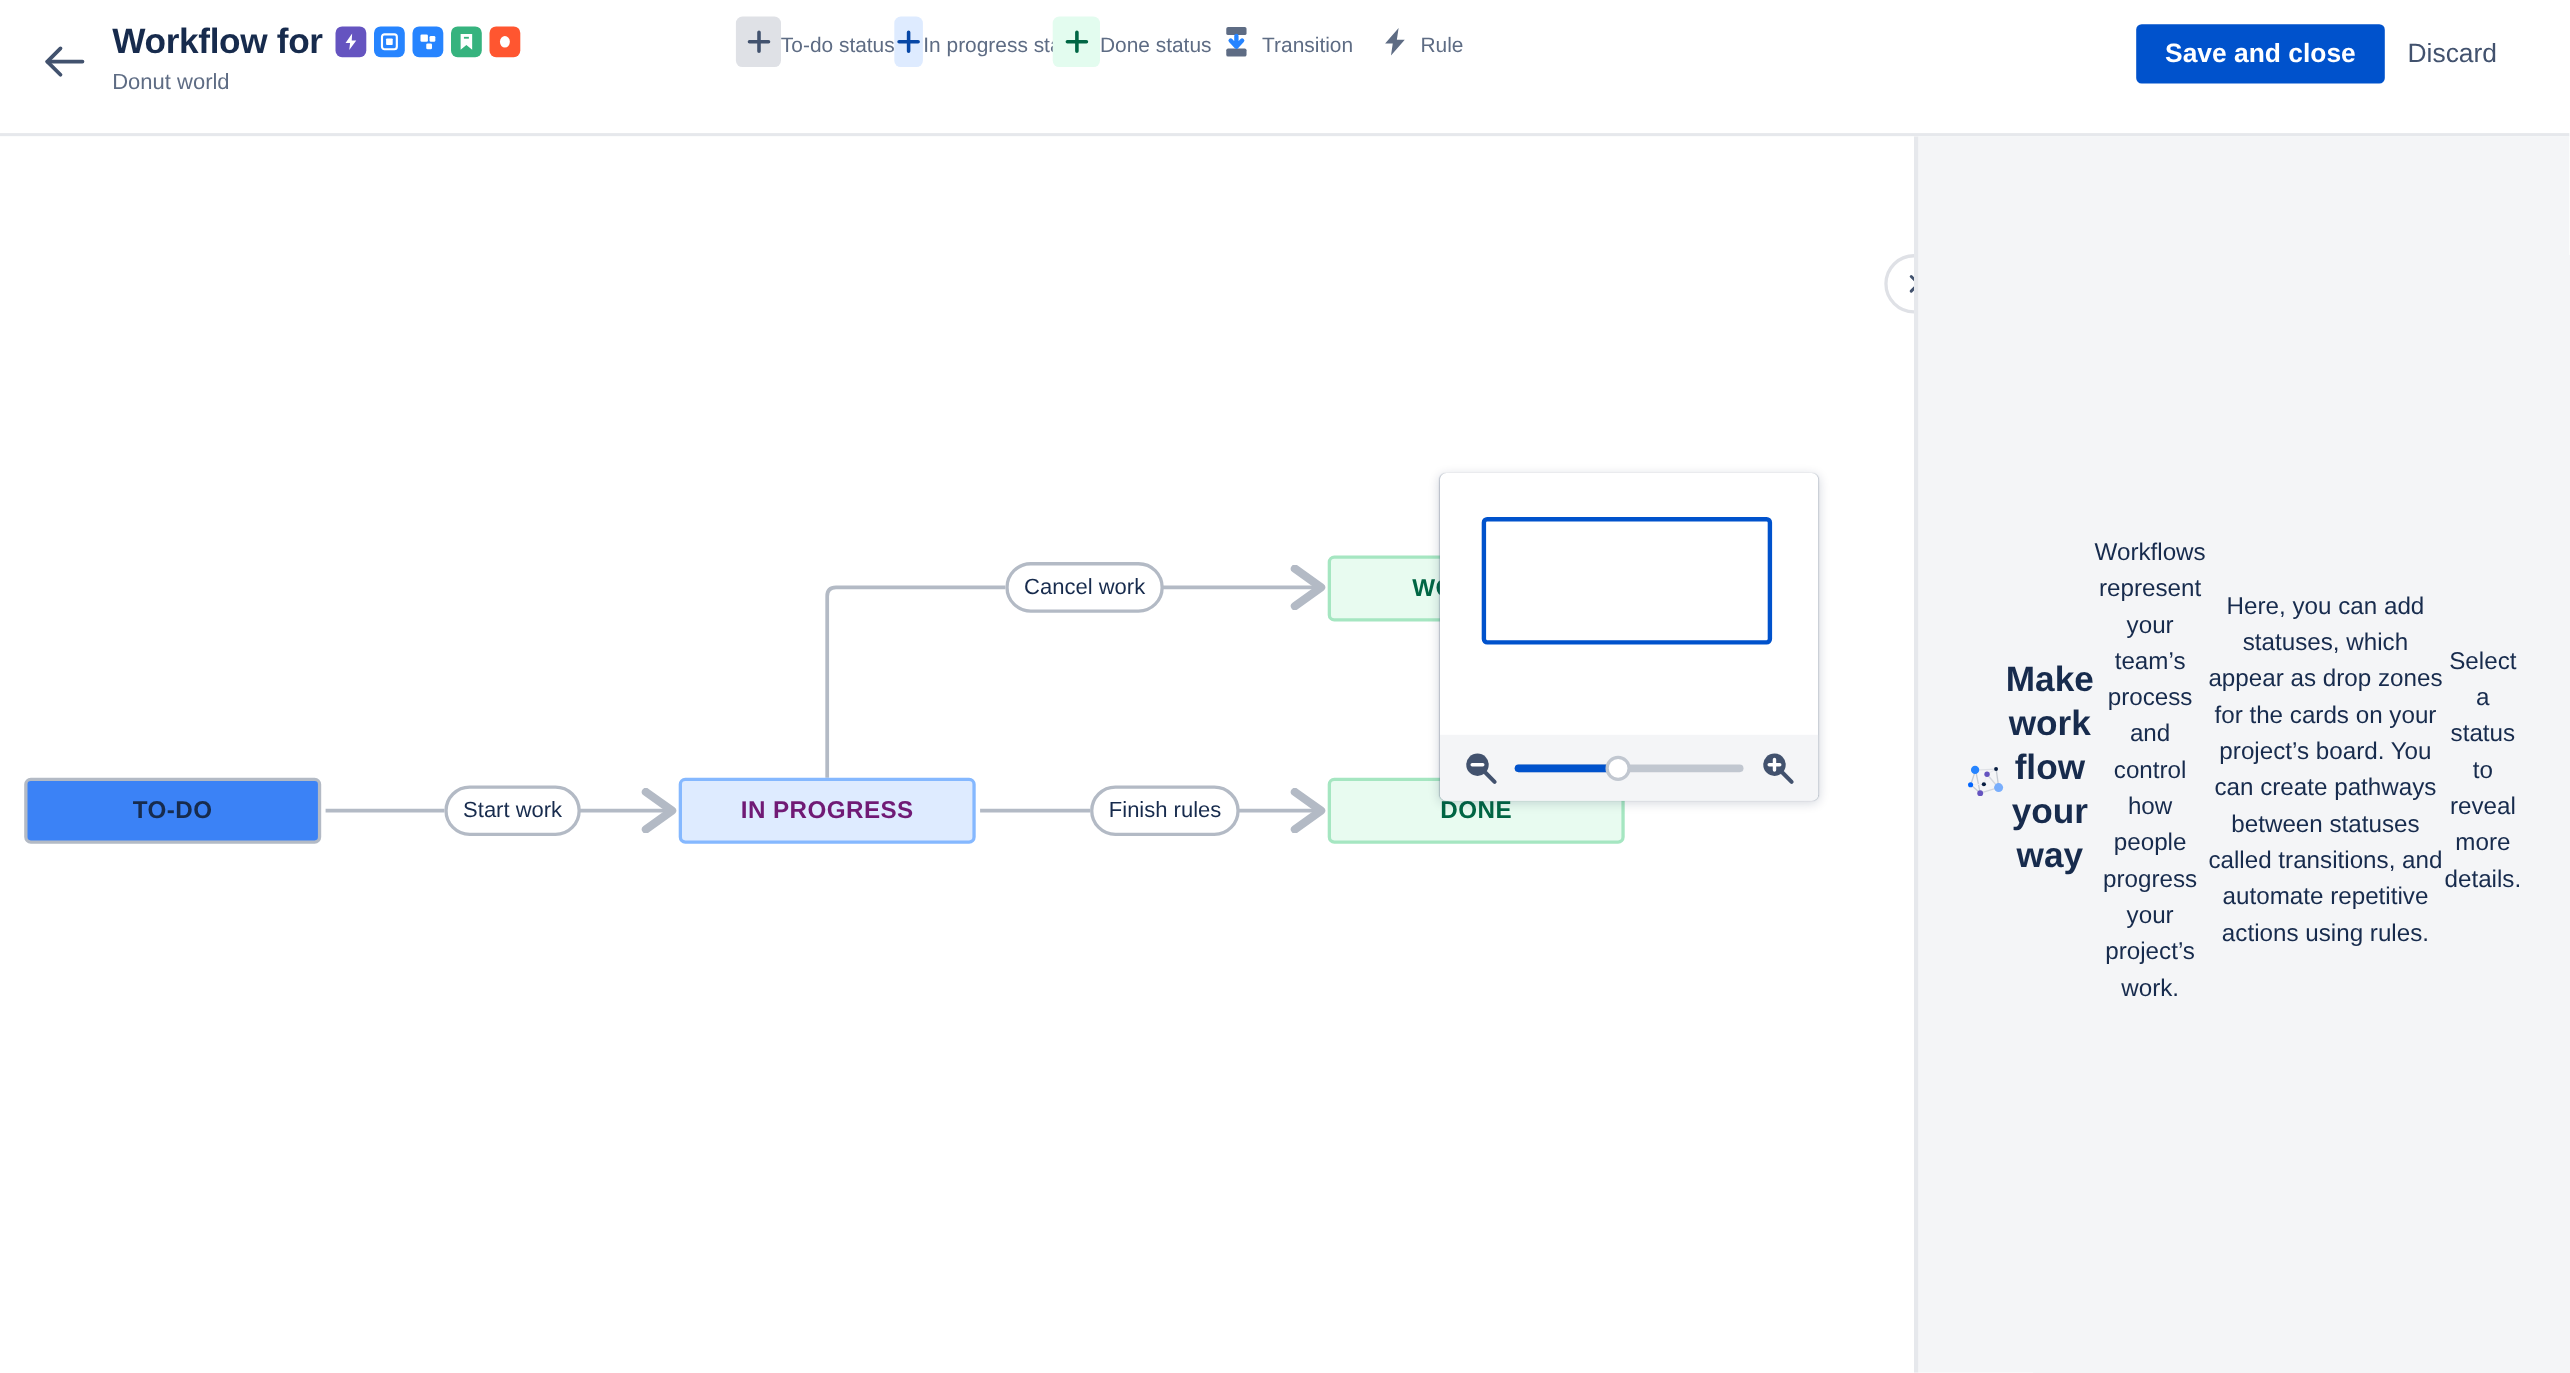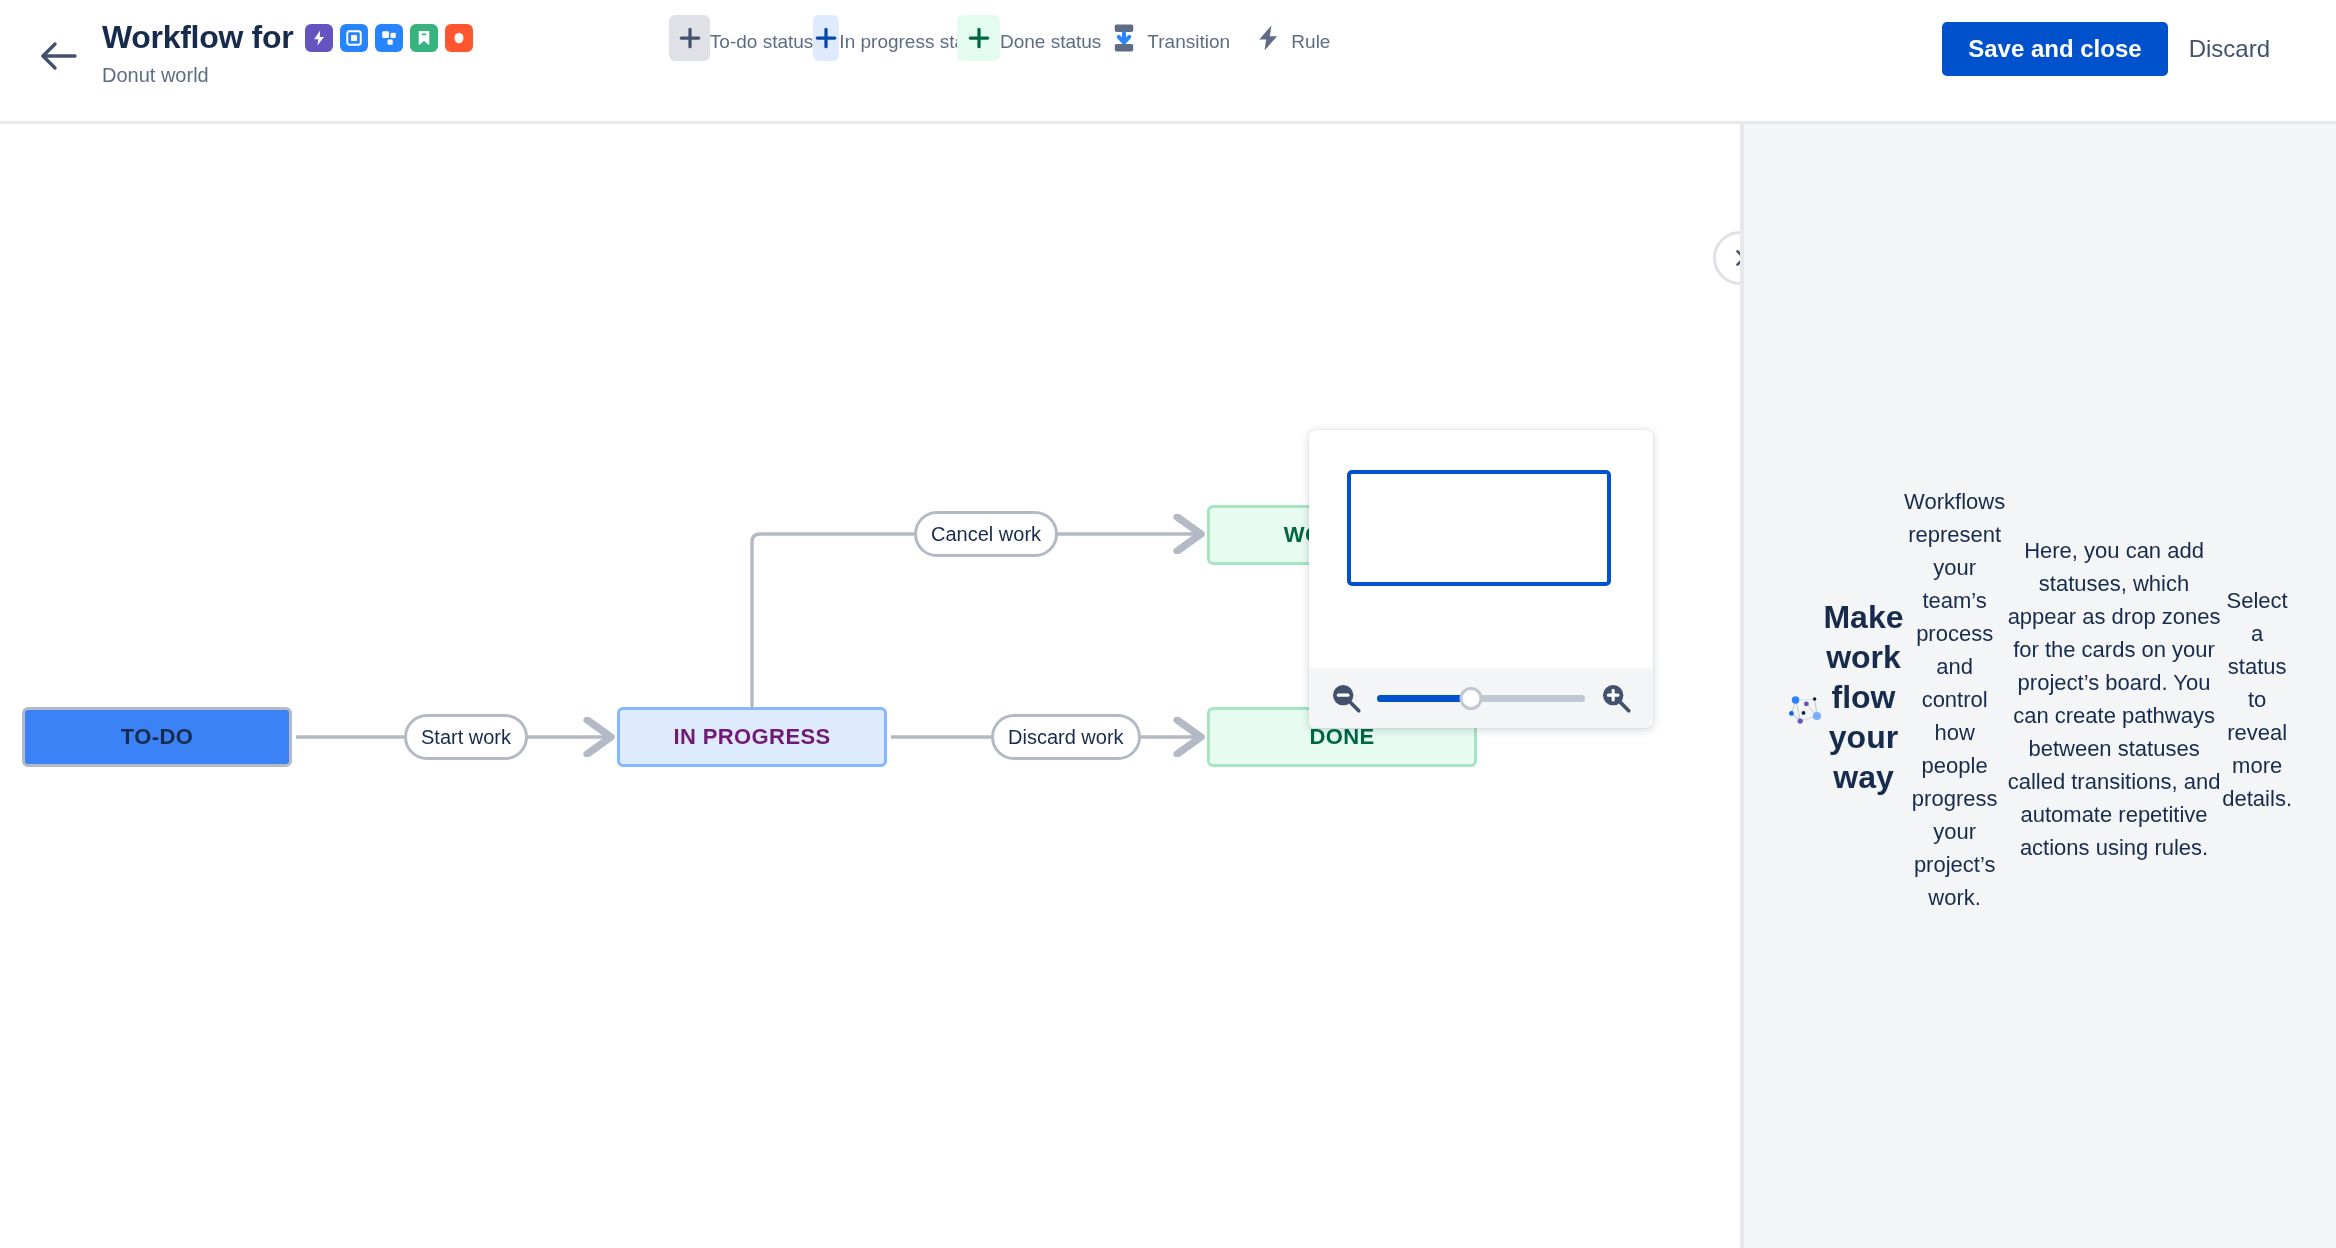--- a/index.html
+++ b/index.html
@@ -312,21 +312,21 @@
 
       <div class="translabel" style="left:404px; top:590px;">
         <span>Start work</span>
       </div>
 
       <div class="translabel" style="left:914px; top:387px;">
         <span>Cancel work</span>
       </div>
 
       <div class="translabel" style="left:991px; top:590px;">
-        <span>Discard work</span>
+        <span>Finish rules</span>
       </div>
 
       <div class="collapse-btn" style="right:-27px; top:107px;">
         <svg width="20" height="20" viewBox="0 0 24 24">
           <path d="M9 4 L17 12 L9 20" fill="none" stroke="#42526E" stroke-width="3.2" stroke-linecap="round" stroke-linejoin="round"></path>
         </svg>
       </div>
 
       <div class="minimap" style="left:1309px; top:306px;">
         <div class="minimap-view">

